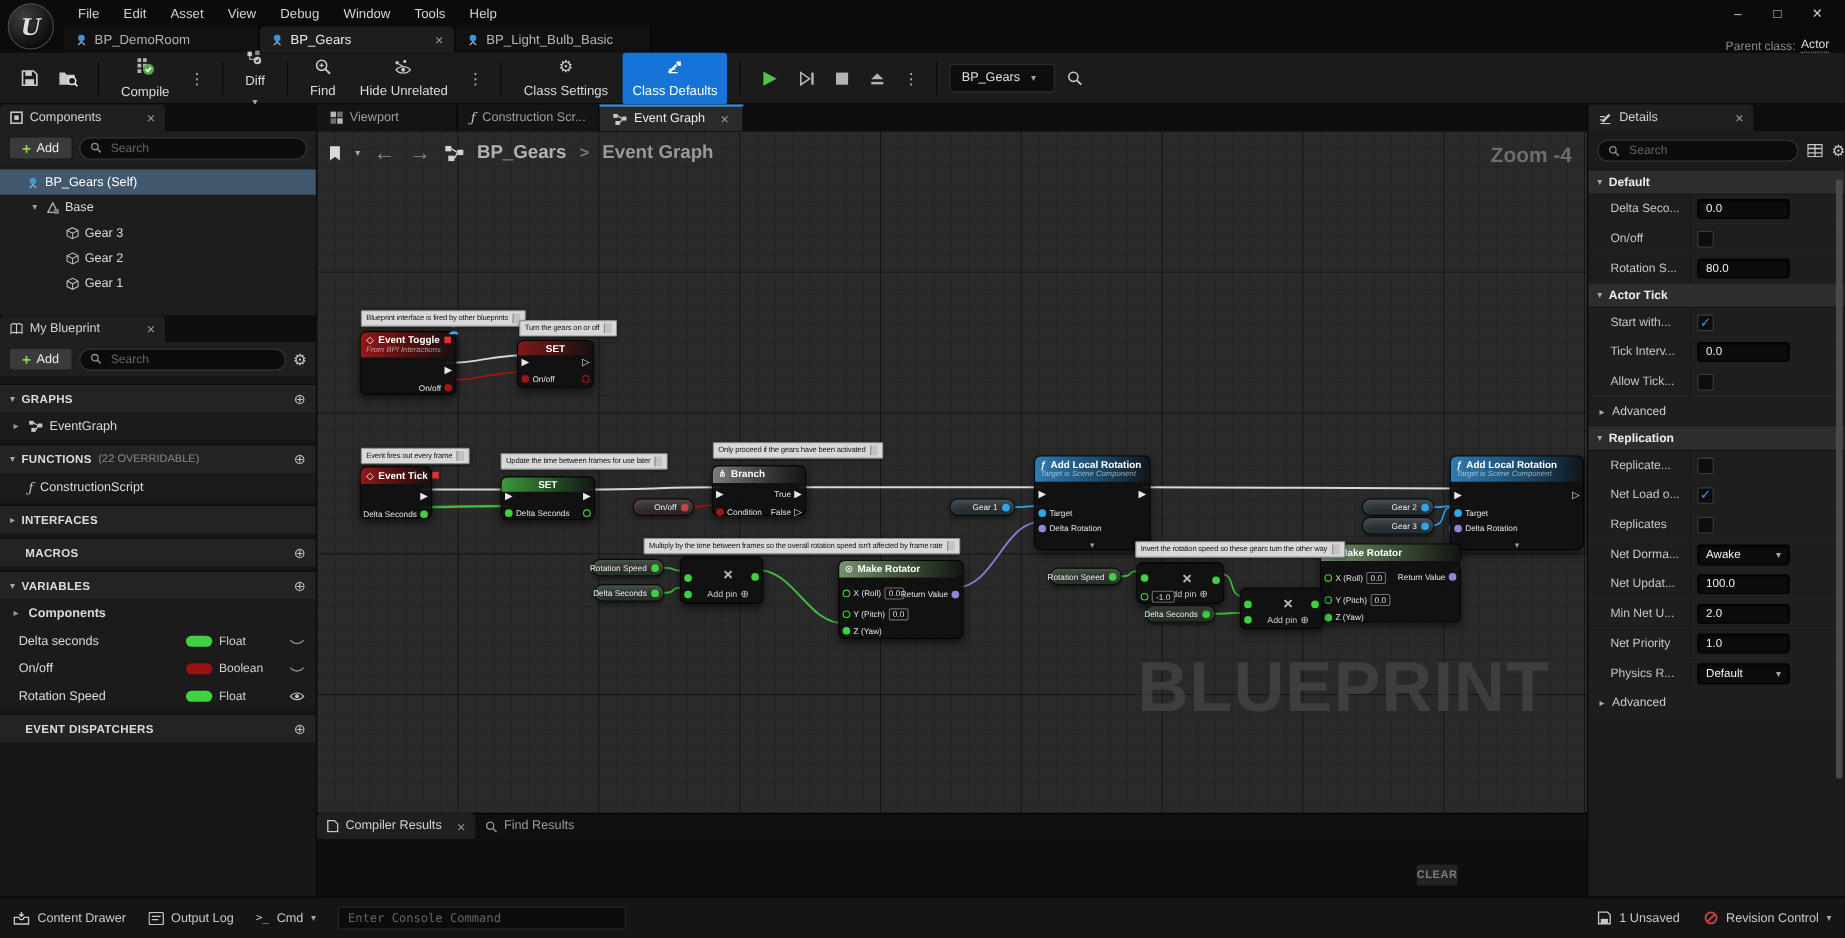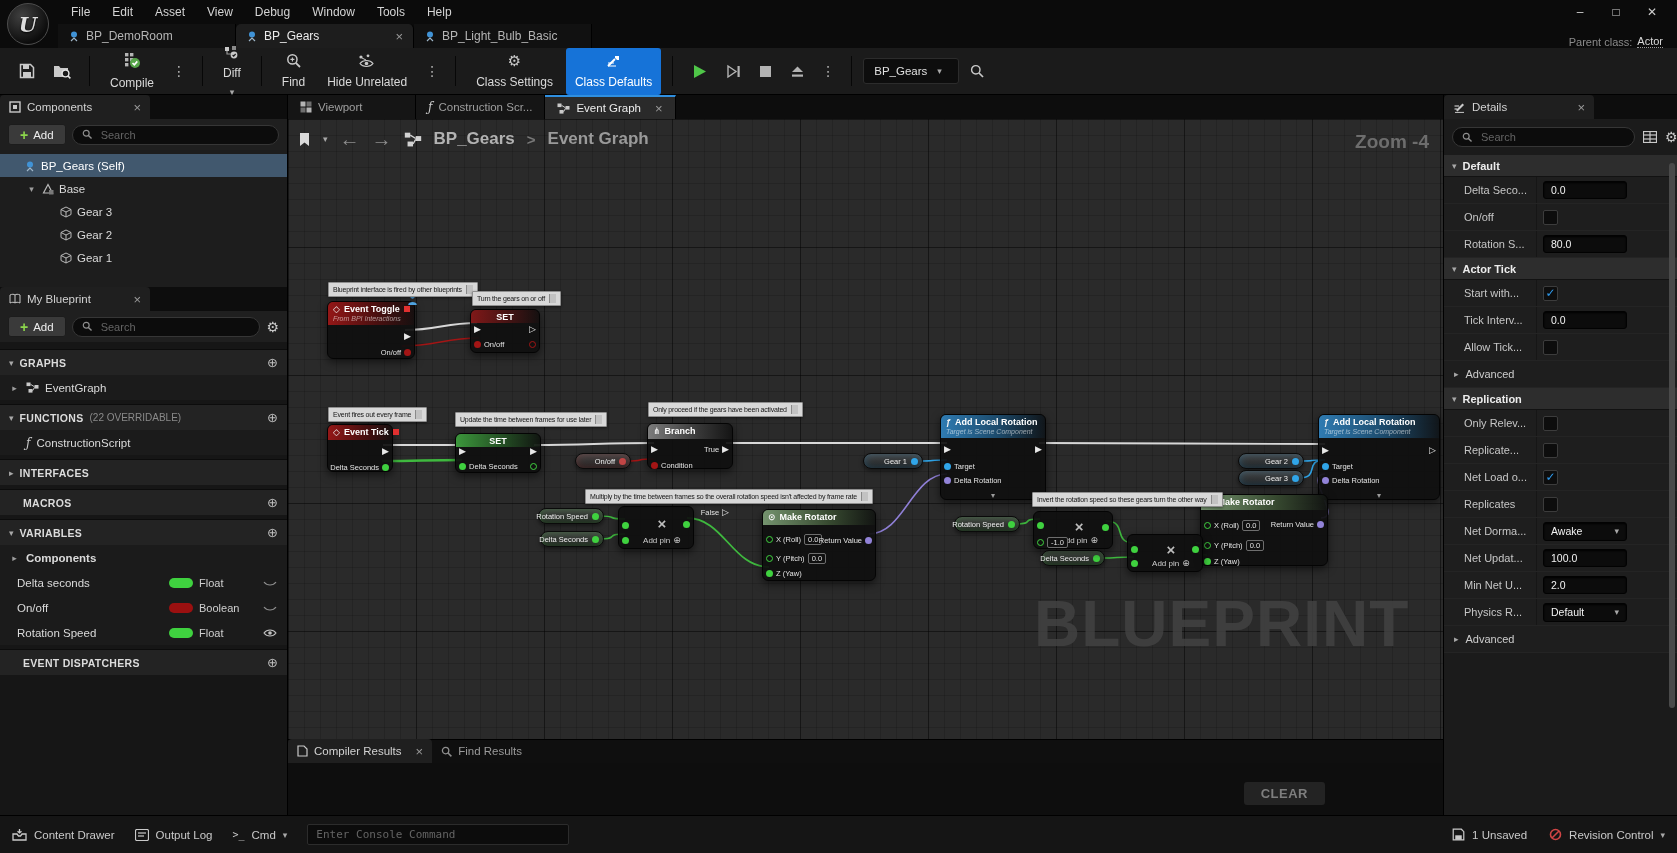--- a/index.html
+++ b/index.html
@@ -115,21 +115,21 @@
   .node-chevron{position:absolute;bottom:-1px;left:50%;transform:translateX(-50%);font-size:8px;color:#9a9a9a;}
   .badge-square{width:6px;height:6px;background:#e03030;margin-left:auto;flex:none;}
   .badge-figure{position:absolute;top:-10px;right:-5px;z-index:3;}
   .gcomment{position:absolute;z-index:3;background:#d8d8d8;border:1px solid #8f8f8f;color:#151515;font-size:7px;letter-spacing:-.2px;line-height:9px;padding:2px 4px;white-space:nowrap;border-radius:1px;box-shadow:0 1px 3px rgba(0,0,0,.45);display:flex;align-items:center;gap:4px;}
   .gc-btn{width:7px;height:9px;background:#c2c2c2;border-left:1px solid #8a8a8a;flex:none;}
   .getter{position:absolute;z-index:2;height:16px;border-radius:8px;border:1px solid #0a0a0a;background:linear-gradient(180deg,#464646,#1f1f1f);display:flex;align-items:center;justify-content:flex-end;gap:4px;padding:0 4px;font-size:7.5px;color:#eee;box-shadow:0 2px 4px rgba(0,0,0,.5);white-space:nowrap;}
 
   
   #bottom-tabs{position:absolute;top:644px;height:24px;left:0;right:0;background:#0f0f0f;display:flex;align-items:flex-end;border-top:1px solid #000;}
   #bottom-content{position:absolute;top:668px;bottom:0;left:0;right:0;background:#0e0e0e;}
-  .clear-btn{position:absolute;right:118px;bottom:10px;background:#232323;color:#7e7e7e;font-size:13px;font-weight:bold;padding:4px 17px;border-radius:3px;letter-spacing:.5px;border:none;}
+  .clear-btn{position:absolute;right:118px;bottom:10px;background:#232323;color:#7e7e7e;font-size:10px;font-weight:bold;padding:4px 0;border-radius:3px;letter-spacing:.5px;border:none;}
 
   
   #details-panel{position:absolute;inset:0;display:flex;flex-direction:column;}
   .details-toolbar{display:flex;align-items:center;gap:8px;padding:8px 8px;background:#1b1b1b;}
   #details-rows{position:relative;flex:1;overflow:hidden;background:#1b1b1b;}
   .dsec{height:22px;background:#2d2d2d;display:flex;align-items:center;gap:6px;padding:0 8px;border-bottom:1px solid #121212;}
   .dsec .lbl{font-size:11px;font-weight:bold;color:#ececec;}
   .drow{height:27px;display:flex;align-items:center;border-bottom:1px solid #242424;background:#1e1e1e;}
   .dlabel{width:92px;min-width:92px;padding-left:20px;font-size:11px;color:#c6c6c6;white-space:nowrap;overflow:hidden;}
   .dval{flex:1;display:flex;align-items:center;padding-left:6px;height:100%;border-left:1px solid #161616;}
@@ -772,21 +772,21 @@
                 <span class="pexec">▶</span>
               </div>
               <div class="pin-row L" style="top: 36px;">
                 <span class="pdot" style="background:#a31515;"></span>
                 <span class="plbl">Condition</span>
               </div>
               <div class="pin-row R" style="top: 20px;">
                 <span class="plbl">True</span>
                 <span class="pexec">▶</span>
               </div>
-              <div class="pin-row R" style="top: 36px; margin-top: 47px;">
+              <div class="pin-row R" style="top: 36px;">
                 <span class="plbl">False</span>
                 <span class="pexec">▷</span>
               </div>
             </div>
             <div class="gnode" style="left: 652px; top: 295px; width: 106px; height: 86px;">
               <div class="nh-wrap hdr-fn">
                 <div class="nh-title">
                   <span class="nico">ƒ</span>
                   <span class="ntitle">Add Local Rotation</span>
                 </div>
@@ -1044,26 +1044,20 @@
             </div>
             <div class="dadv">
               <span class="chev">▸</span>
               <span class="alab">Advanced</span>
             </div>
             <div class="dsec">
               <span class="chev">▾</span>
               <span class="lbl">Replication</span>
             </div>
             <div class="drow">
-              <div class="dlabel">Only Relev...</div>
-              <div class="dval">
-                <div class="dcheck"></div>
-              </div>
-            </div>
-            <div class="drow">
               <div class="dlabel">Replicate...</div>
               <div class="dval">
                 <div class="dcheck"></div>
               </div>
             </div>
             <div class="drow">
               <div class="dlabel">Net Load o...</div>
               <div class="dval">
                 <div class="dcheck">✓</div>
               </div>
@@ -1086,20 +1080,26 @@
             <div class="drow">
               <div class="dlabel">Net Updat...</div>
               <div class="dval">
                 <div class="dinput">100.0</div>
               </div>
             </div>
             <div class="drow">
               <div class="dlabel">Min Net U...</div>
               <div class="dval">
                 <div class="dinput">2.0</div>
+              </div>
+            </div>
+            <div class="drow">
+              <div class="dlabel">Net Priority</div>
+              <div class="dval">
+                <div class="dinput">1.0</div>
               </div>
             </div>
             <div class="drow">
               <div class="dlabel">Physics R...</div>
               <div class="dval">
                 <div class="ddrop">
                   <span class="dv">Default</span>
                   <span class="chev">▾</span>
                 </div>
               </div>

